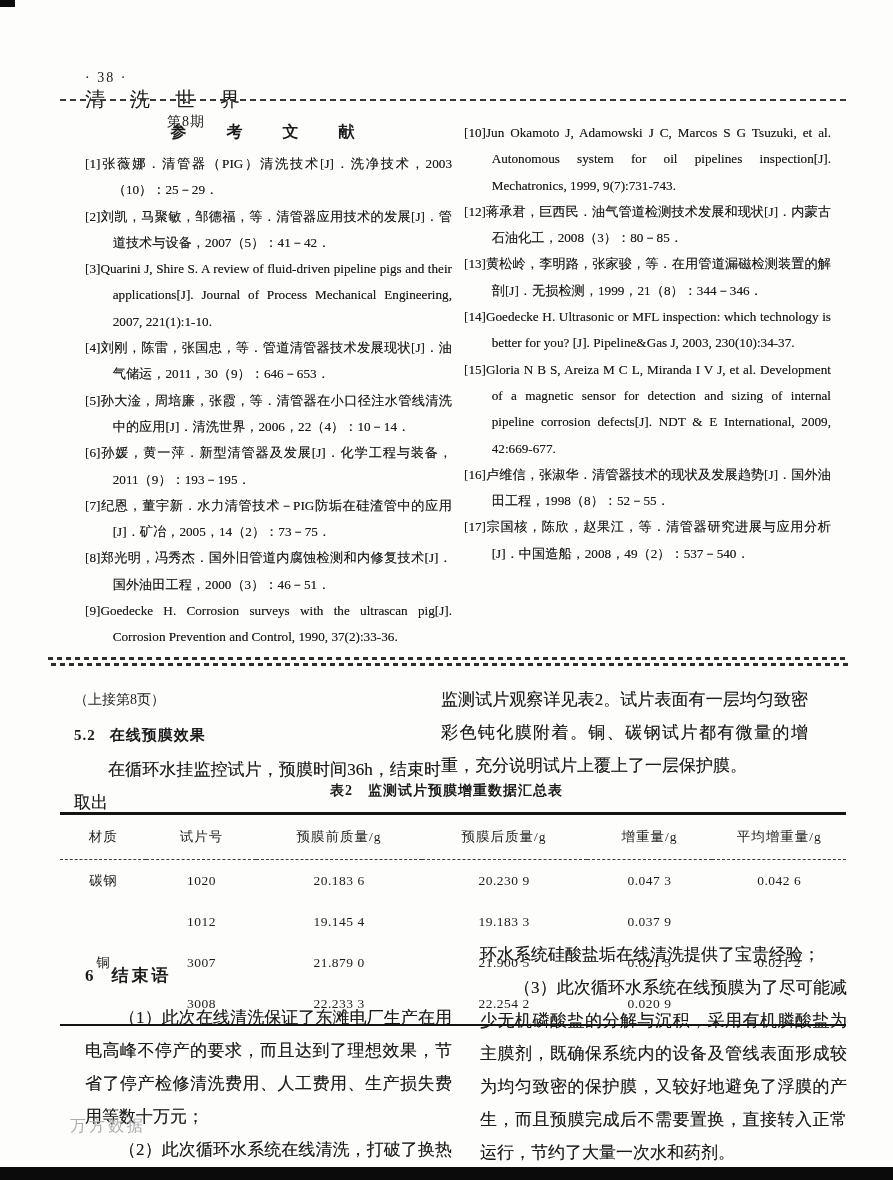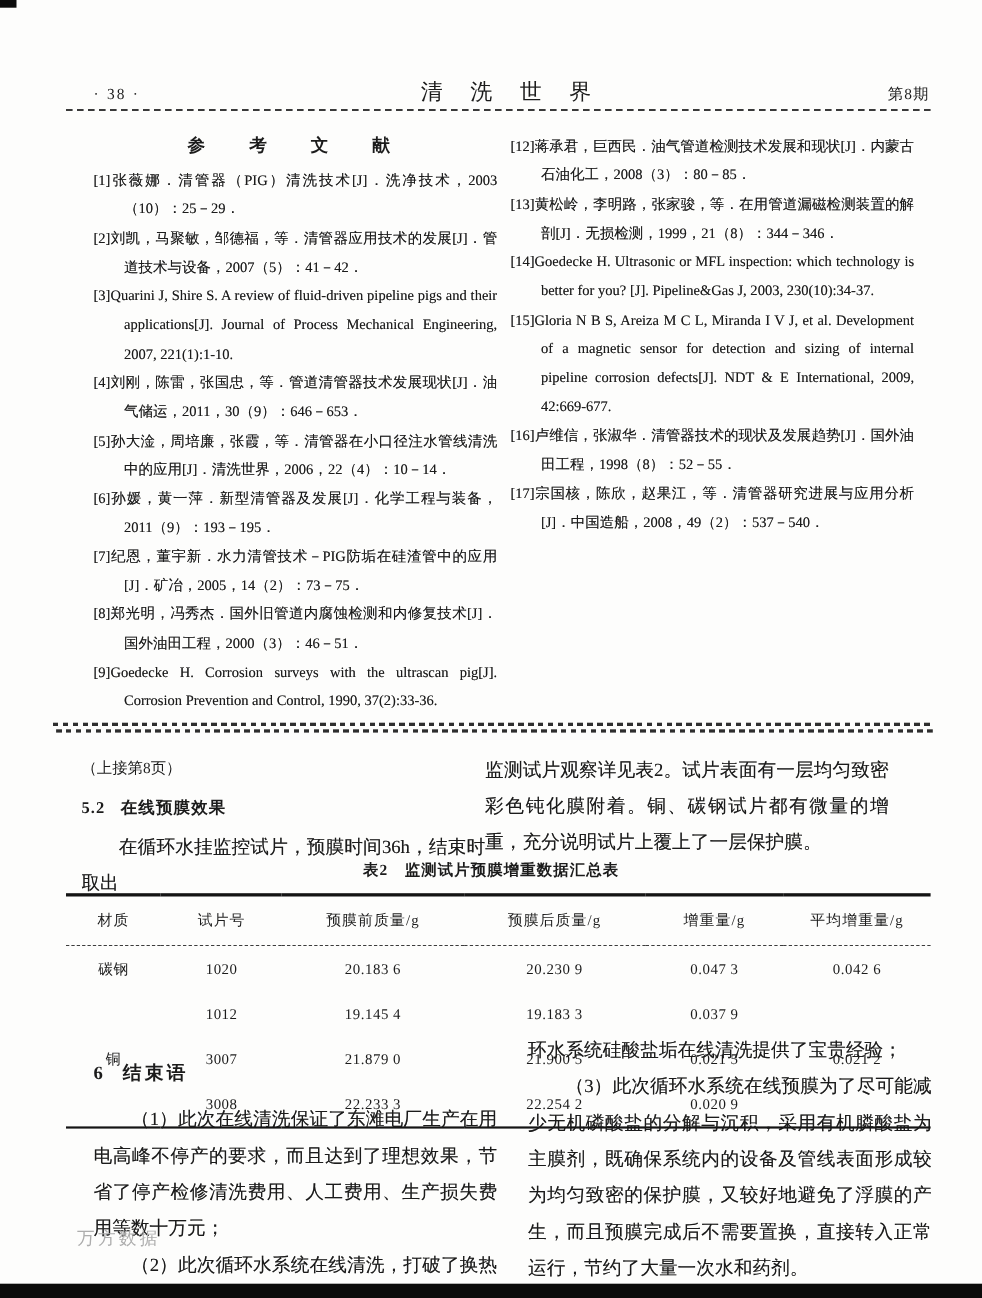--- a/index.html
+++ b/index.html
@@ -6,21 +6,21 @@
   .page{
     position:relative;width:893px;height:1180px;margin:0 auto;
     background:#fdfdfc;overflow:hidden;
     font-family:"Liberation Serif","DejaVu Serif",serif;
     color:#1b1b1b;
   }
   .scan-corner{position:absolute;top:0;left:0;width:15px;height:7px;background:#0c0c0c;}
   .bottom-bar{position:absolute;left:0;right:0;bottom:0;height:13px;background:#0b0b0b;}
 
   
-  .pg-header{position:absolute;top:70px;left:85px;width:760px;display:flex;align-items:baseline;font-size:14px;}
+  .pg-header{position:absolute;top:70px;left:85px;width:760px;display:flex;align-items:baseline;font-size:14px;flex-direction:column;}
   .pg-num{width:120px;letter-spacing:2px;}
   .pg-journal{flex:1;text-align:center;font-size:20px;font-weight:normal;letter-spacing:10px;}
   .pg-issue{width:120px;text-align:right;letter-spacing:1px;}
   .header-rule{position:absolute;top:99px;left:60px;width:786px;border-top:2px dashed #3a3a3a;}
 
   
   .refs{position:absolute;top:120px;left:85px;width:762px;display:flex;gap:12px;}
   .refs .col{width:367px;}
   .refs-heading{font-size:16px;font-weight:bold;text-align:center;letter-spacing:12px;margin:2px 0 8px 0;}
   .ref-item{
@@ -88,20 +88,21 @@
           <div class="ref-item">[4]刘刚，陈雷，张国忠，等．管道清管器技术发展现状[J]．油气储运，2011，30（9）：646－653．</div>
           <div class="ref-item">[5]孙大淦，周培廉，张霞，等．清管器在小口径注水管线清洗中的应用[J]．清洗世界，2006，22（4）：10－14．</div>
           <div class="ref-item">[6]孙媛，黄一萍．新型清管器及发展[J]．化学工程与装备，2011（9）：193－195．</div>
           <div class="ref-item">[7]纪恩，董宇新．水力清管技术－PIG防垢在硅渣管中的应用[J]．矿冶，2005，14（2）：73－75．</div>
           <div class="ref-item">[8]郑光明，冯秀杰．国外旧管道内腐蚀检测和内修复技术[J]．国外油田工程，2000（3）：46－51．</div>
           <div class="ref-item">[9]Goedecke H. Corrosion surveys with the ultrascan pig[J]. Corrosion Prevention and Control, 1990, 37(2):33-36.</div>
         </div>
     </div>
     <div class="col">
       <div id="refs-right">
+          <div class="ref-item">[10]Jun Okamoto J, Adamowski J C, Marcos S G Tsuzuki, et al. Autonomous system for oil pipelines inspection[J]. Mechatronics, 1999, 9(7):731-743.</div>
           <div class="ref-item">[12]蒋承君，巨西民．油气管道检测技术发展和现状[J]．内蒙古石油化工，2008（3）：80－85．</div>
           <div class="ref-item">[13]黄松岭，李明路，张家骏，等．在用管道漏磁检测装置的解剖[J]．无损检测，1999，21（8）：344－346．</div>
           <div class="ref-item">[14]Goedecke H. Ultrasonic or MFL inspection: which technology is better for you? [J]. Pipeline&amp;Gas J, 2003, 230(10):34-37.</div>
           <div class="ref-item">[15]Gloria N B S, Areiza M C L, Miranda I V J, et al. Development of a magnetic sensor for detection and sizing of internal pipeline corrosion defects[J]. NDT &amp; E International, 2009, 42:669-677.</div>
           <div class="ref-item">[16]卢维信，张淑华．清管器技术的现状及发展趋势[J]．国外油田工程，1998（8）：52－55．</div>
           <div class="ref-item">[17]宗国核，陈欣，赵果江，等．清管器研究进展与应用分析[J]．中国造船，2008，49（2）：537－540．</div>
         </div>
     </div>
   </div>
 

